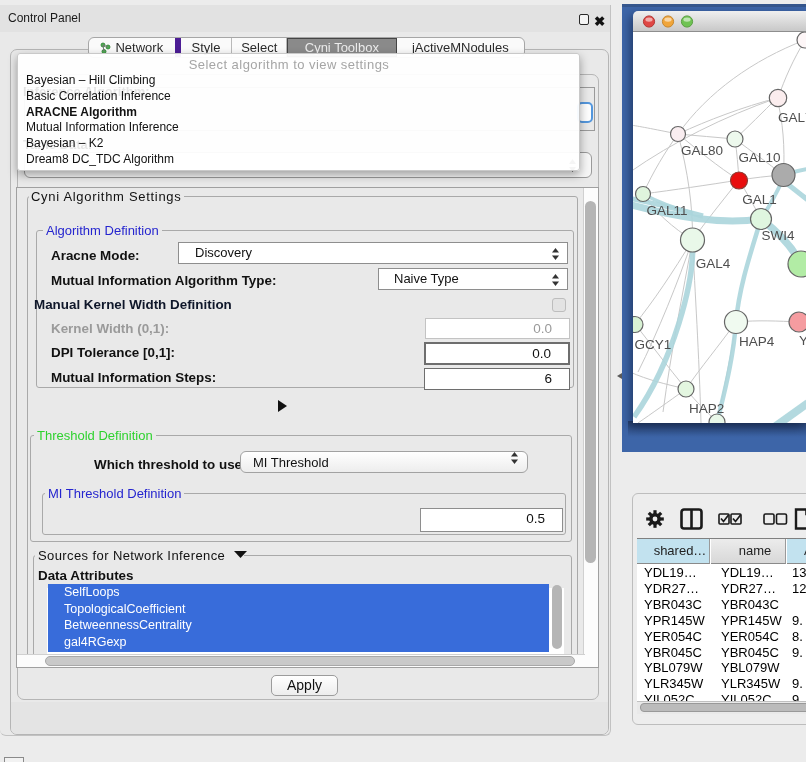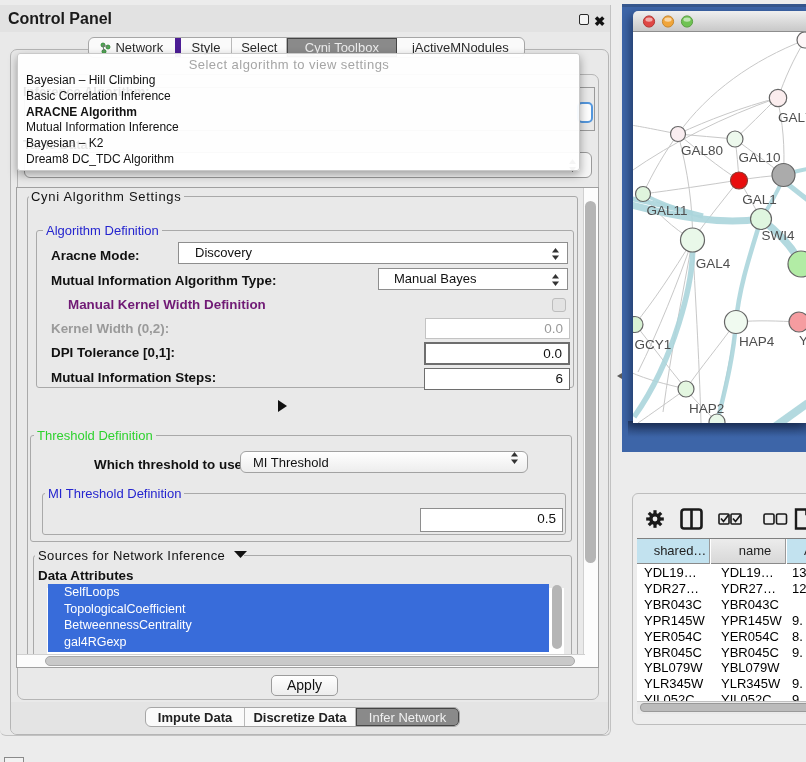--- a/index.html
+++ b/index.html
@@ -4,21 +4,21 @@
 <style>
 * { margin:0; padding:0; box-sizing:border-box; }
 html,body { width:806px; height:762px; background:#ececec; font-family:"Liberation Sans",sans-serif; overflow:hidden; }
 #stage { position:relative; width:806px; height:762px; overflow:hidden; }
 .abs { position:absolute; }
 .grp { border:1px solid #a9a9a9; border-radius:3px; background:transparent; }
 .grp legend { font-size:13px; color:#111; margin-left:1px; padding:0 3px; }
 .lb { font-size:13.4px; font-weight:bold; color:#111; white-space:nowrap; }
 .mcombo { border:1px solid #8e8e8e; background:#ffffff; font-size:13px; color:#111; line-height:20px; }
 .mcombo .arr { position:absolute; right:7px; top:4px; }
-.fld { background:#ffffff; font-size:13.5px; color:#111; text-align:right; padding-right:6px; line-height:19px; }
+.fld { background:#ffffff; font-size:13.5px; color:#111; text-align:right; padding-right:17px; line-height:19px; }
 </style>
 </head>
 <body>
 <div id="stage">
 
 <div class="abs" style="left:622px; top:4px; width:184px; height:448px; background:#3d65a8;"></div>
 <div class="abs" style="left:622px; top:4px; width:184px; height:3px; background:#35568d;"></div>
 
 <div class="abs" style="left:628px; top:421px; width:178px; height:16px; background:linear-gradient(#27406e,#3d65a8);"></div>
 
@@ -189,21 +189,21 @@
 9.</div>
 
     <div class="abs" style="left:0; top:162px; width:176px; height:13px; background:#e9e9e9; border-top:1px solid #c0c0c0;"></div>
     <div class="abs" style="left:3px; top:164px; width:180px; height:9px; background:#bbbbbb; border:1px solid #999; border-radius:4px;"></div>
   </div>
 </div>
 
 <div class="abs" id="cpwin" style="left:0; top:5px; width:611px; height:731px; background:#e9e9e9; border-right:1px solid #c2c2c2; border-bottom:1px solid #c2c2c2; border-radius:0 0 6px 6px;">
 
   <div class="abs" style="left:0; top:0; width:610px; height:27px; background:#e2e2e2;">
-    <div style="margin-left:8px; line-height:27px; font-size:16px; color:#1a1a1a;font-weight:bold;">Control Panel</div>
+    <div style="margin-left:8px; line-height:27px; font-size:12px; color:#1a1a1a;">Control Panel</div>
     <div class="abs" style="left:579px; top:9px; width:10px; height:11px; border:1.6px solid #2a2a2a; border-radius:2px; background:#f4f4f4;"></div>
     <div class="abs" style="left:594px; top:8px; font-size:13.5px; font-weight:bold; color:#111;">✖</div>
   </div>
 
   <div class="abs" style="left:10px; top:44px; width:599px; height:686px; background:#e9e9e9; border:1px solid #b5b5b5; border-radius:7px;"></div>
 
   <div class="abs" style="left:17px; top:69px; width:582px; height:626px; background:#e9e9e9; border:1px solid #b5b5b5; border-radius:7px;"></div>
 
   <div class="abs" id="toptabs" style="left:88px; top:32px; height:21px; width:437px; background:#fafafa; border:1px solid #a6a6a6; border-radius:6px; display:flex; font-size:13px; color:#2b2b2b; overflow:hidden;">
     <div style="width:92px; border-right:6px solid #4c1d95; display:flex; align-items:center; justify-content:center;">
@@ -247,27 +247,27 @@
 
       <fieldset class="grp" style="position:absolute; left:18px; top:34px; width:538px; height:165px;">
         <legend style="color:#2525cf; margin-left:6px;">Algorithm Definition</legend>
       </fieldset>
       <div class="abs lb" style="left:33px; top:59px;">Aracne Mode:</div>
       <div class="abs lb" style="left:33px; top:84px;">Mutual Information Algorithm Type:</div>
       <div class="abs mcombo" style="left:160px; top:53px; width:390px; height:22px;"><span style="margin-left:16px;">Discovery</span><svg class="arr" width="9" height="14">
               <path d="M4.5 1 L8 5.5 L1 5.5 Z" fill="#333"></path>
               <path d="M4.5 13 L8 8.5 L1 8.5 Z" fill="#333"></path>
             </svg></div>
-      <div class="abs mcombo" style="left:360px; top:79px; width:190px; height:22px;"><span style="margin-left:15px;">Manual Bayes</span><svg class="arr" width="9" height="14">
+      <div class="abs mcombo" style="left:360px; top:79px; width:190px; height:22px;"><span style="margin-left:15px;">Naive Type</span><svg class="arr" width="9" height="14">
               <path d="M4.5 1 L8 5.5 L1 5.5 Z" fill="#333"></path>
               <path d="M4.5 13 L8 8.5 L1 8.5 Z" fill="#333"></path>
             </svg></div>
-      <div class="abs lb" style="left:50px; top:108px; color:#701a75;">Manual Kernel Width Definition</div>
+      <div class="abs lb" style="left:16px; top:108px; color:#0f172a;">Manual Kernel Width Definition</div>
       <div class="abs" style="left:534px; top:109px; width:14px; height:14px; border:1px solid #bdbdbd; border-radius:3px; background:#e3e3e3;"></div>
-      <div class="abs lb" style="left:33px; top:132px; color:#9a9a9a;">Kernel Width (0,2):</div>
+      <div class="abs lb" style="left:33px; top:132px; color:#9a9a9a;">Kernel Width (0,1):</div>
       <div class="abs fld" style="left:407px; top:129px; width:145px; height:21px; border:1px solid #c3c3c3; color:#9a9a9a;">0.0</div>
       <div class="abs lb" style="left:33px; top:156px;">DPI Tolerance [0,1]:</div>
       <div class="abs fld" style="left:406px; top:153px; width:146px; height:23px; border:2px solid #6e6e6e;">0.0</div>
       <div class="abs lb" style="left:33px; top:181px;">Mutual Information Steps:</div>
       <div class="abs fld" style="left:406px; top:179px; width:146px; height:22px; border:1.5px solid #6e6e6e;">6</div>
 
       <svg class="abs" style="left:258px; top:210px;" width="12" height="14">
             <path d="M2 1 L11 7 L2 13 Z" fill="#111"></path>
           </svg>
 
@@ -299,25 +299,20 @@
         <div style="position:absolute; left:1px; top:-4px; width:501px; height:68px; background:#386cda; color:#ffffff; font-size:12.5px; line-height:16.5px; padding-left:16px;">SelfLoops<br>TopologicalCoefficient<br>BetweennessCentrality<br>gal4RGexp</div>
         <div style="position:absolute; right:2px; top:-3px; width:10px; height:64px; background:#b5b5b5; border-radius:5px;"></div>
       </div>
     </div>
   </div>
 
   <div class="abs" style="left:271px; top:670px; width:67px; height:21px; background:linear-gradient(#ffffff,#ededed); border:1px solid #9c9c9c; border-radius:5px; text-align:center; font-size:14px; line-height:19px; color:#111;">Apply</div>
 
   <div class="abs" style="left:11px; top:697px; width:597px; height:32px; background:#e4e4e4; border-radius:0 0 6px 6px;"></div>
 
-  <div class="abs" id="bottabs" style="left:145px; top:702px; height:20px; width:315px; background:#fafafa; border:1px solid #a6a6a6; border-radius:6px; display:flex; font-size:13px; font-weight:bold; color:#222; overflow:hidden;">
-    <div style="width:99px; border-right:1px solid #b9b9b9; display:flex; align-items:center; justify-content:center;">Impute Data</div>
-    <div style="width:111px; border-right:1px solid #b9b9b9; display:flex; align-items:center; justify-content:center;">Discretize Data</div>
-    <div style="width:103px; background:#8a8a8a; color:#f0f0f0; font-weight:normal; display:flex; align-items:center; justify-content:center; box-shadow:inset 0 0 0 1px #454545; border-radius:0 5px 5px 0;">Infer Network</div>
-  </div>
 </div>
 
 <div class="abs" id="popup" style="left:17px; top:53px; width:563px; height:118px; background:rgba(255,255,255,0.95); border:1px solid #c9c9c9; border-radius:3px; box-shadow:0 4px 10px rgba(0,0,0,0.35);">
   <div style="text-align:center; font-size:13px; letter-spacing:0.45px; color:#a5a5a5; padding-top:3px; margin-right:19px;">Select algorithm to view settings</div>
   <div style="position:absolute; left:5px; top:30px; font-size:13px; font-weight:bold; color:rgba(60,60,60,0.13);">Inference Algorithm:</div>
   <div style="position:absolute; left:5px; top:83px; font-size:13px; font-weight:bold; color:rgba(60,60,60,0.13);">Table Data:</div>
   <div id="items" style="position:relative; font-size:12px; color:#111; padding-left:8px; line-height:15.8px; padding-top:1px;">Bayesian – Hill Climbing<br>Basic Correlation Inference<br><b>ARACNE Algorithm</b><br>Mutual Information Inference<br>Bayesian – K2<br>Dream8 DC_TDC Algorithm</div>
 </div>
 
 <div class="abs" style="left:4px; top:757px; width:20px; height:12px; border:1.5px solid #8a8a8a; background:#f2f2f2;"></div>

